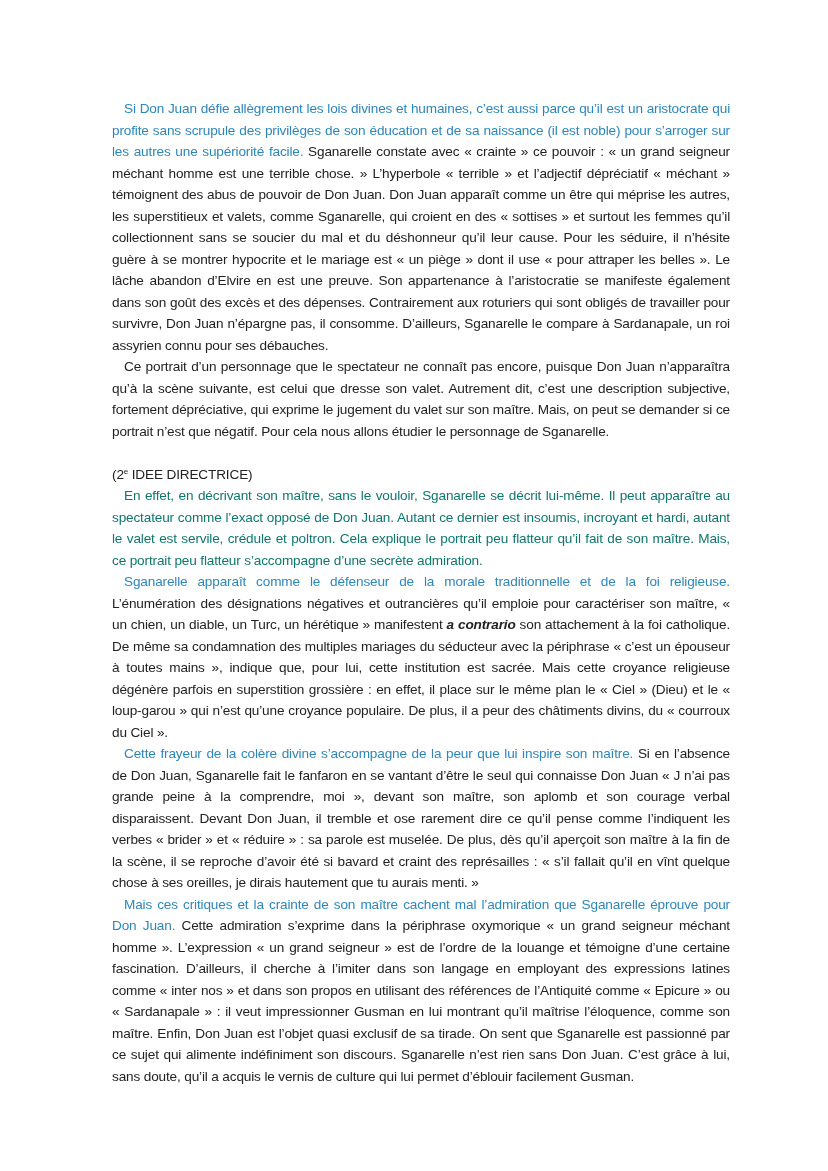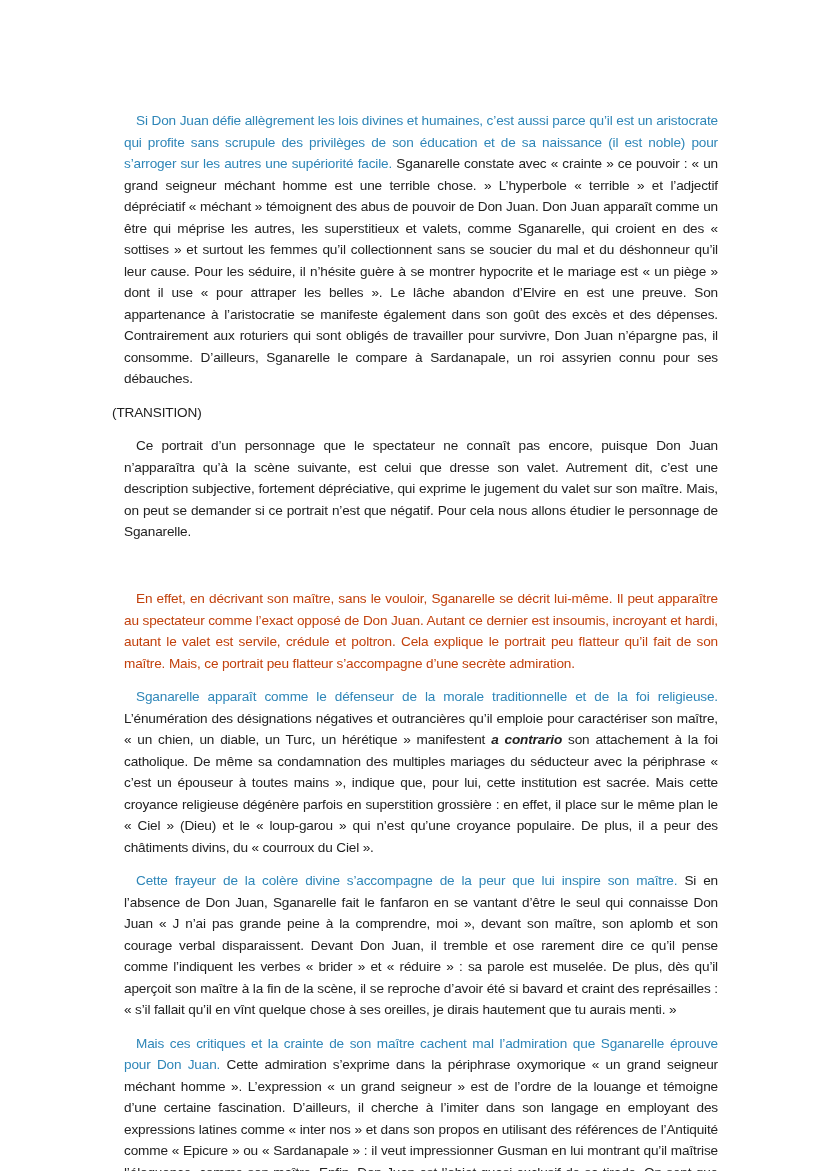--- a/index.html
+++ b/index.html
@@ -18,49 +18,49 @@
       left: 112px;
       top: 98px;
       width: 618px;
       font-family: "Liberation Sans", sans-serif;
       font-size: 13.6px;
       line-height: 21.5px;
       color: #222222;
       letter-spacing: -0.15px;
     }
     .para {
-      margin: 12px;
+      margin: 0;
       text-align: justify;
       text-indent: 12px;
     }
     .heading-line {
       margin: 0;
       text-indent: 0;
     }
     .blank {
       height: 21.5px;
     }
     .blue { color: #2e86b8; }
-    .yellow { color: #c2410c; }
+    .yellow { color: #0f766e; }
     .italic { font-style: italic; font-weight: bold; }
     sup { font-size: 8px; line-height: 0; vertical-align: 5px; }
   </style>
 </head>
 <body>
 
 <div class="page">
 
   <p class="para"><span class="blue">Si Don Juan défie allègrement les lois divines et humaines, c’est aussi parce qu’il est un aristocrate qui profite sans scrupule des privilèges de son éducation et de sa naissance (il est noble) pour s’arroger sur les autres une supériorité facile.</span><span> Sganarelle constate avec « crainte » ce pouvoir : « un grand seigneur méchant homme est une terrible chose. » L’hyperbole « terrible » et l’adjectif dépréciatif « méchant » témoignent des abus de pouvoir de Don Juan. Don Juan apparaît comme un être qui méprise les autres, les superstitieux et valets, comme Sganarelle, qui croient en des « sottises » et surtout les femmes qu’il collectionnent sans se soucier du mal et du déshonneur qu’il leur cause. Pour les séduire, il n’hésite guère à se montrer hypocrite et le mariage est « un piège » dont il use « pour attraper les belles ». Le lâche abandon d’Elvire en est une preuve. Son appartenance à l’aristocratie se manifeste également dans son goût des excès et des dépenses. Contrairement aux roturiers qui sont obligés de travailler pour survivre, Don Juan n’épargne pas, il consomme. D’ailleurs, Sganarelle le compare à Sardanapale, un roi assyrien connu pour ses débauches.</span></p>
 
-  <p class="heading-line">(TRANSITION)</p>
 
   <p class="para">Ce portrait d’un personnage que le spectateur ne connaît pas encore, puisque Don Juan n’apparaîtra qu’à la scène suivante, est celui que dresse son valet. Autrement dit, c’est une description subjective, fortement dépréciative, qui exprime le jugement du valet sur son maître. Mais, on peut se demander si ce portrait n’est que négatif. Pour cela nous allons étudier le personnage de Sganarelle.</p>
 
   <div class="blank"></div>
 
+  <p class="heading-line"><span>(2</span><sup>e</sup><span> IDEE DIRECTRICE)</span></p>
 
   <p class="para yellow">En effet, en décrivant son maître, sans le vouloir, Sganarelle se décrit lui-même. Il peut apparaître au spectateur comme l’exact opposé de Don Juan. Autant ce dernier est insoumis, incroyant et hardi, autant le valet est servile, crédule et poltron. Cela explique le portrait peu flatteur qu’il fait de son maître. Mais, ce portrait peu flatteur s’accompagne d’une secrète admiration.</p>
 
   <p class="para"><span class="blue">Sganarelle apparaît comme le défenseur de la morale traditionnelle et de la foi religieuse.</span><span> L’énumération des désignations négatives et outrancières qu’il emploie pour caractériser son maître, « un chien, un diable, un Turc, un hérétique » manifestent </span><span class="italic">a contrario</span><span> son attachement à la foi catholique. De même sa condamnation des multiples mariages du séducteur avec la périphrase « c’est un épouseur à toutes mains », indique que, pour lui, cette institution est sacrée. Mais cette croyance religieuse dégénère parfois en superstition grossière : en effet, il place sur le même plan le « Ciel » (Dieu) et le « loup-garou » qui n’est qu’une croyance populaire. De plus, il a peur des châtiments divins, du « courroux du Ciel ».</span></p>
 
   <p class="para"><span class="blue">Cette frayeur de la colère divine s’accompagne de la peur que lui inspire son maître.</span><span> Si en l’absence de Don Juan, Sganarelle fait le fanfaron en se vantant d’être le seul qui connaisse Don Juan « J n’ai pas grande peine à la comprendre, moi », devant son maître, son aplomb et son courage verbal disparaissent. Devant Don Juan, il tremble et ose rarement dire ce qu’il pense comme l’indiquent les verbes « brider » et « réduire » : sa parole est muselée. De plus, dès qu’il aperçoit son maître à la fin de la scène, il se reproche d’avoir été si bavard et craint des représailles : « s’il fallait qu’il en vînt quelque chose à ses oreilles, je dirais hautement que tu aurais menti. »</span></p>
 
   <p class="para"><span class="blue">Mais ces critiques et la crainte de son maître cachent mal l’admiration que Sganarelle éprouve pour Don Juan.</span><span> Cette admiration s’exprime dans la périphrase oxymorique « un grand seigneur méchant homme ». L’expression « un grand seigneur » est de l’ordre de la louange et témoigne d’une certaine fascination. D’ailleurs, il cherche à l’imiter dans son langage en employant des expressions latines comme « inter nos » et dans son propos en utilisant des références de l’Antiquité comme « Epicure » ou « Sardanapale » : il veut impressionner Gusman en lui montrant qu’il maîtrise l’éloquence, comme son maître. Enfin, Don Juan est l’objet quasi exclusif de sa tirade. On sent que Sganarelle est passionné par ce sujet qui alimente indéfiniment son discours. Sganarelle n’est rien sans Don Juan. C’est grâce à lui, sans doute, qu’il a acquis le vernis de culture qui lui permet d’éblouir facilement Gusman.</span></p>
 
 </div>

